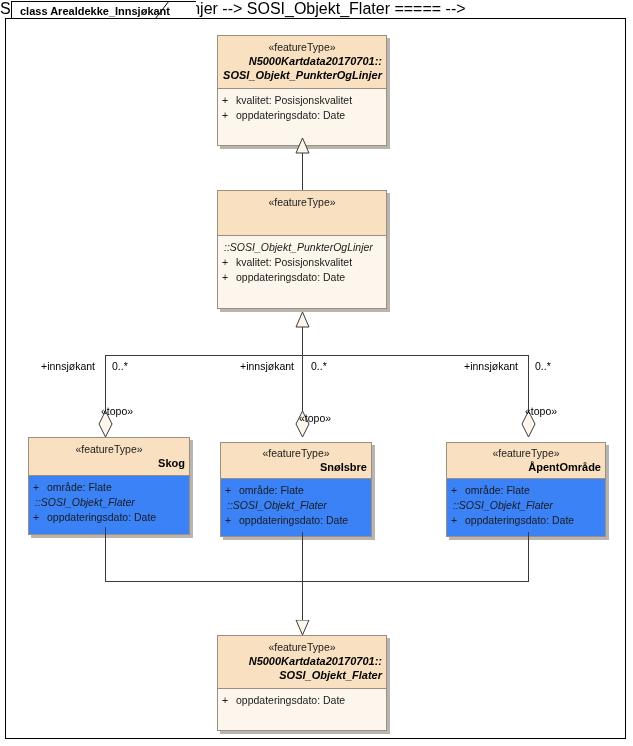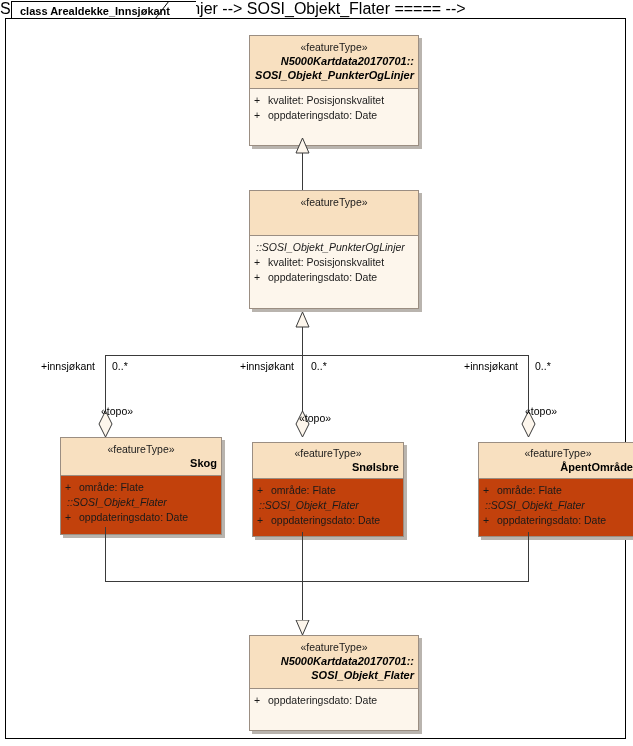--- a/index.html
+++ b/index.html
@@ -55,21 +55,20 @@
   .frame-tab-corner svg { display: block; }
 
   
   .uml-class {
     position: absolute;
     box-sizing: border-box;
     border: 1px solid #9b8e82;
     background: #fdf6ec;
     box-shadow: 3px 3px 0 0 #b9b4ae;
     overflow: hidden;
-    margin-left: 32px;
   }
   .uml-head {
     background: #f8e0c0;
     border-bottom: 1px solid #9b8e82;
     text-align: center;
     padding: 5px 4px 6px 4px;
     box-sizing: border-box;
   }
   .stereotype {
     font-size: 10.5px;
@@ -80,21 +79,21 @@
   .cls-name {
     font-size: 11px;
     font-weight: bold;
     color: #000;
     line-height: 14px;
     white-space: nowrap;
     text-align: right;
   }
   .cls-name.italic { font-style: italic; }
   .uml-body {
-    background: #c2410c;
+    background: #3b82f6;
     padding: 4px 0 6px 0;
   }
   .uml-body.pale { background: #fdf6ec; }
   .attr {
     font-size: 10.5px;
     color: #1a1a1a;
     line-height: 15px;
     padding-left: 4px;
     white-space: nowrap;
   }

